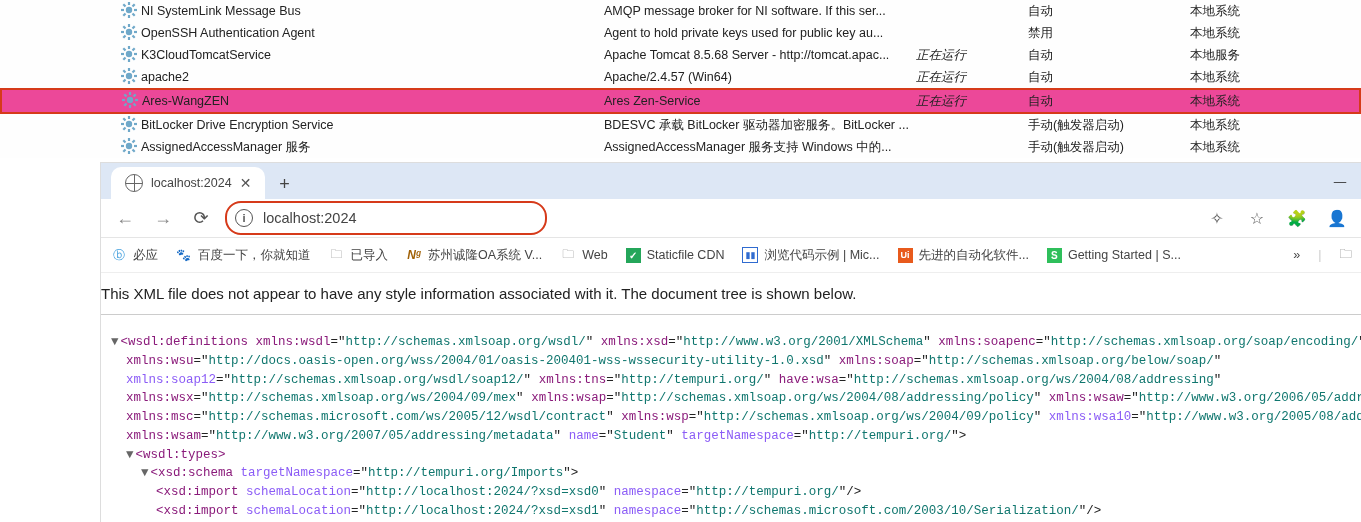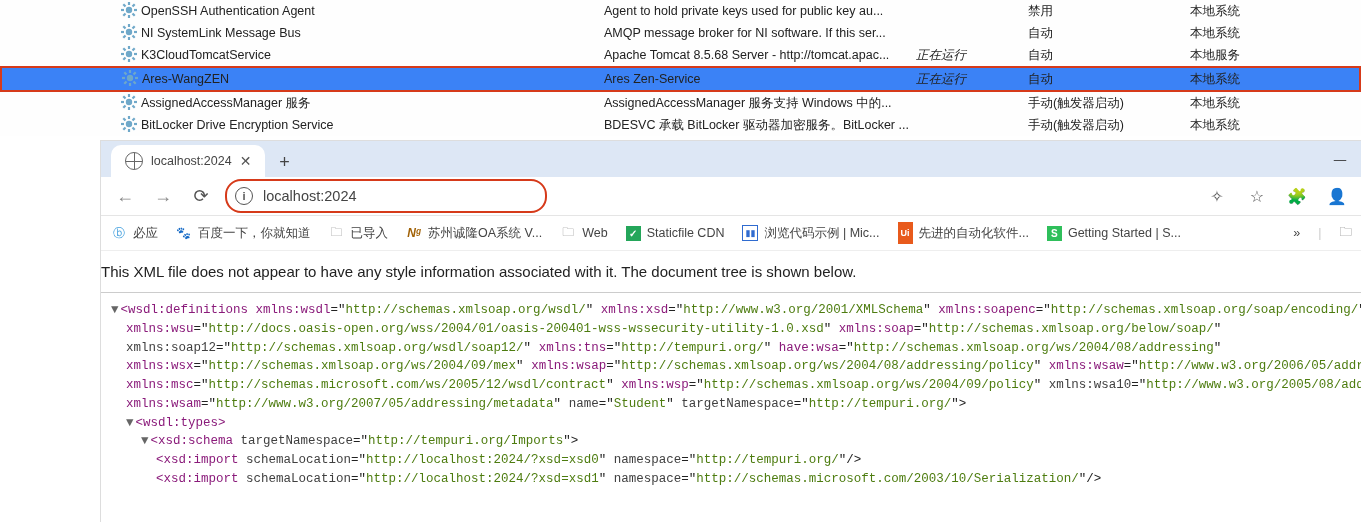--- a/index.html
+++ b/index.html
@@ -5,21 +5,21 @@
   body { margin:0; font-family: "Segoe UI", "Microsoft YaHei", Arial, sans-serif; font-size:12.5px; color:#222; background:#fff; width:1361px; }
   .services-panel { width:1361px; background:#fefefe; }
   .services-table { border-collapse:collapse; width:100%; }
   .services-table td { height:20px; vertical-align:middle; white-space:nowrap; overflow:hidden; text-overflow:ellipsis; }
   .col-name { padding-left:120px; width:480px; max-width:480px; }
   .col-desc { width:790px; max-width:310px; white-space:nowrap; overflow:hidden; text-overflow:ellipsis; }
   .col-status { width:900px; max-width:110px;font-style:italic; }
   .col-start { width:1060px; max-width:160px; }
   .col-login { max-width:200px; }
   .gear-icon { display:inline-block; vertical-align:middle; margin-right:4px; }
-  .row-highlight { border:2px solid #d63a1a; border-right:none; border-left:none; background:#3b82f6; }
+  .row-highlight { border:2px solid #d63a1a; border-right:none; border-left:none; background:#ec4899; }
   tr.row-highlight td:first-child { border-left:2px solid #d63a1a; }
   tr.row-highlight td:last-child  { border-right:2px solid #d63a1a; }
 
   .browser { position:relative; margin-top:4px; width:1261px; margin-left:100px; background:#fff; border:1px solid #ddd; border-right:none; }
   .tabstrip { display:flex; align-items:flex-end; background:#dde7f5; height:36px; padding-left:10px; }
   .tab { display:flex; align-items:center; gap:8px; background:#fff; border-radius:10px 10px 0 0; height:32px; padding:0 14px; font-size:12.5px; color:#444; }
   .tab .globe { width:16px;height:16px;border:1.2px solid #666;border-radius:50%; position:relative; }
   .tab .globe:before{content:"";position:absolute;left:0;right:0;top:50%;border-top:1px solid #666;}
   .tab .globe:after{content:"";position:absolute;top:0;bottom:0;left:50%;border-left:1px solid #666;}
   .tab-close { color:#555; font-size:14px; }
@@ -34,83 +34,92 @@
   .addrbox .info { width:16px;height:16px;border:1.4px solid #555;border-radius:50%;display:flex;align-items:center;justify-content:center;font-size:11px;font-weight:bold;color:#555;margin-right:10px;}
   .addrspace { flex:1; }
   .addricon { width:30px; text-align:center; color:#555; font-size:16px; }
 
   .bookmarks { display:flex; align-items:center; height:34px; padding:0 10px; gap:18px; font-size:12.5px; color:#444; border-bottom:1px solid #eee; }
   .bm { display:flex; align-items:center; gap:6px; white-space:nowrap; }
   .bm .ico { width:16px;height:16px;display:inline-flex;align-items:center;justify-content:center; font-size:12px; }
   .bookmarks .right { margin-left:auto; display:flex; align-items:center; gap:18px; }
 
   .content { padding:12px 0 4px 0; }
-  .banner { font-size:15px; padding:0 0 12px 0; margin:0 0 8px 0; border-bottom:1px solid #ccc; }
+  .banner { font-size:15px; padding:0 0 12px 0; margin:0 0 18px 0; border-bottom:1px solid #ccc; }
   .xml { font-family: Consolas, "Courier New", monospace; font-size:12.5px; line-height:1.5; white-space:pre; overflow:hidden; padding-left:10px;}
   .t-elem { color:#8a1a7a;margin-top:22px; }
-  .t-attr { color:#404040; }
-  .t-val  { color:#4d7c0f; }
+  .t-attr { color:#8b5cf6; }
+  .t-val  { color:#0f766e; }
   .tri { color:#666; margin-right:2px; }
 </style>
 </head>
 <body>
 
 <div class="services-panel">
   <table class="services-table">
     <tbody id="svc-body">
         <tr>
           <td class="col-name"><span class="gear-icon"><svg width="16" height="16">
                 <use href="#gear"></use>
+              </svg></span><span>NI SystemLink Message Bus</span></td>
+          <td class="col-desc">AMQP message broker for NI software. If this ser...</td>
+          <td class="col-status"></td>
+          <td class="col-start">自动</td>
+          <td class="col-login">本地系统</td>
+        </tr>
+        <tr>
+          <td class="col-name"><span class="gear-icon"><svg width="16" height="16">
+                <use href="#gear"></use>
               </svg></span><span>OpenSSH Authentication Agent</span></td>
           <td class="col-desc">Agent to hold private keys used for public key au...</td>
           <td class="col-status"></td>
           <td class="col-start">禁用</td>
-          <td class="col-login">本地系统</td>
-        </tr>
-        <tr>
-          <td class="col-name"><span class="gear-icon"><svg width="16" height="16">
-                <use href="#gear"></use>
-              </svg></span><span>NI SystemLink Message Bus</span></td>
-          <td class="col-desc">AMQP message broker for NI software. If this ser...</td>
-          <td class="col-status"></td>
-          <td class="col-start">自动</td>
           <td class="col-login">本地系统</td>
         </tr>
         <tr>
           <td class="col-name"><span class="gear-icon"><svg width="16" height="16">
                 <use href="#gear"></use>
               </svg></span><span>K3CloudTomcatService</span></td>
           <td class="col-desc">Apache Tomcat 8.5.68 Server - http://tomcat.apac...</td>
           <td class="col-status">正在运行</td>
           <td class="col-start">自动</td>
           <td class="col-login">本地服务</td>
         </tr>
+        <tr>
+          <td class="col-name"><span class="gear-icon"><svg width="16" height="16">
+                <use href="#gear"></use>
+              </svg></span><span>apache2</span></td>
+          <td class="col-desc">Apache/2.4.57 (Win64)</td>
+          <td class="col-status">正在运行</td>
+          <td class="col-start">自动</td>
+          <td class="col-login">本地系统</td>
+        </tr>
         <tr class="row-highlight">
           <td class="col-name"><span class="gear-icon"><svg width="16" height="16">
                 <use href="#gear"></use>
               </svg></span><span>Ares-WangZEN</span></td>
           <td class="col-desc">Ares  Zen-Service</td>
           <td class="col-status">正在运行</td>
           <td class="col-start">自动</td>
           <td class="col-login">本地系统</td>
         </tr>
         <tr>
           <td class="col-name"><span class="gear-icon"><svg width="16" height="16">
                 <use href="#gear"></use>
+              </svg></span><span>BitLocker Drive Encryption Service</span></td>
+          <td class="col-desc">BDESVC 承载 BitLocker 驱动器加密服务。BitLocker ...</td>
+          <td class="col-status"></td>
+          <td class="col-start">手动(触发器启动)</td>
+          <td class="col-login">本地系统</td>
+        </tr>
+        <tr>
+          <td class="col-name"><span class="gear-icon"><svg width="16" height="16">
+                <use href="#gear"></use>
               </svg></span><span>AssignedAccessManager 服务</span></td>
           <td class="col-desc">AssignedAccessManager 服务支持 Windows 中的...</td>
-          <td class="col-status"></td>
-          <td class="col-start">手动(触发器启动)</td>
-          <td class="col-login">本地系统</td>
-        </tr>
-        <tr>
-          <td class="col-name"><span class="gear-icon"><svg width="16" height="16">
-                <use href="#gear"></use>
-              </svg></span><span>BitLocker Drive Encryption Service</span></td>
-          <td class="col-desc">BDESVC 承载 BitLocker 驱动器加密服务。BitLocker ...</td>
           <td class="col-status"></td>
           <td class="col-start">手动(触发器启动)</td>
           <td class="col-login">本地系统</td>
         </tr>
       </tbody>
   </table>
 </div>
 
 <div class="browser">
   <div class="tabstrip">
@@ -164,21 +173,21 @@
         </div>
         <div class="bm">
           <span class="ico" style="background:#24a65a;color:#fff;width:15px;height:15px;font-size:10px;font-weight:bold;">✓</span>
           <span>Staticfile CDN</span>
         </div>
         <div class="bm">
           <span class="ico" style="background:#fff;border:1px solid #2f6bd0;color:#2f6bd0;width:14px;height:14px;font-size:9px;">▮▮</span>
           <span>浏览代码示例 | Mic...</span>
         </div>
         <div class="bm">
-          <span class="ico" style="background:#e85a1c;color:#fff;width:15px;height:22px;font-size:9px;font-weight:bold;">Ui</span>
+          <span class="ico" style="background:#e85a1c;color:#fff;width:15px;height:15px;font-size:9px;font-weight:bold;">Ui</span>
           <span>先进的自动化软件...</span>
         </div>
         <div class="bm">
           <span class="ico" style="background:#2fbf5b;color:#fff;width:15px;height:15px;font-size:10px;font-weight:bold;">S</span>
           <span>Getting Started | S...</span>
         </div>
       </div>
     <div class="right">
       <span>»</span>
       <span style="color:#ccc">|</span>

